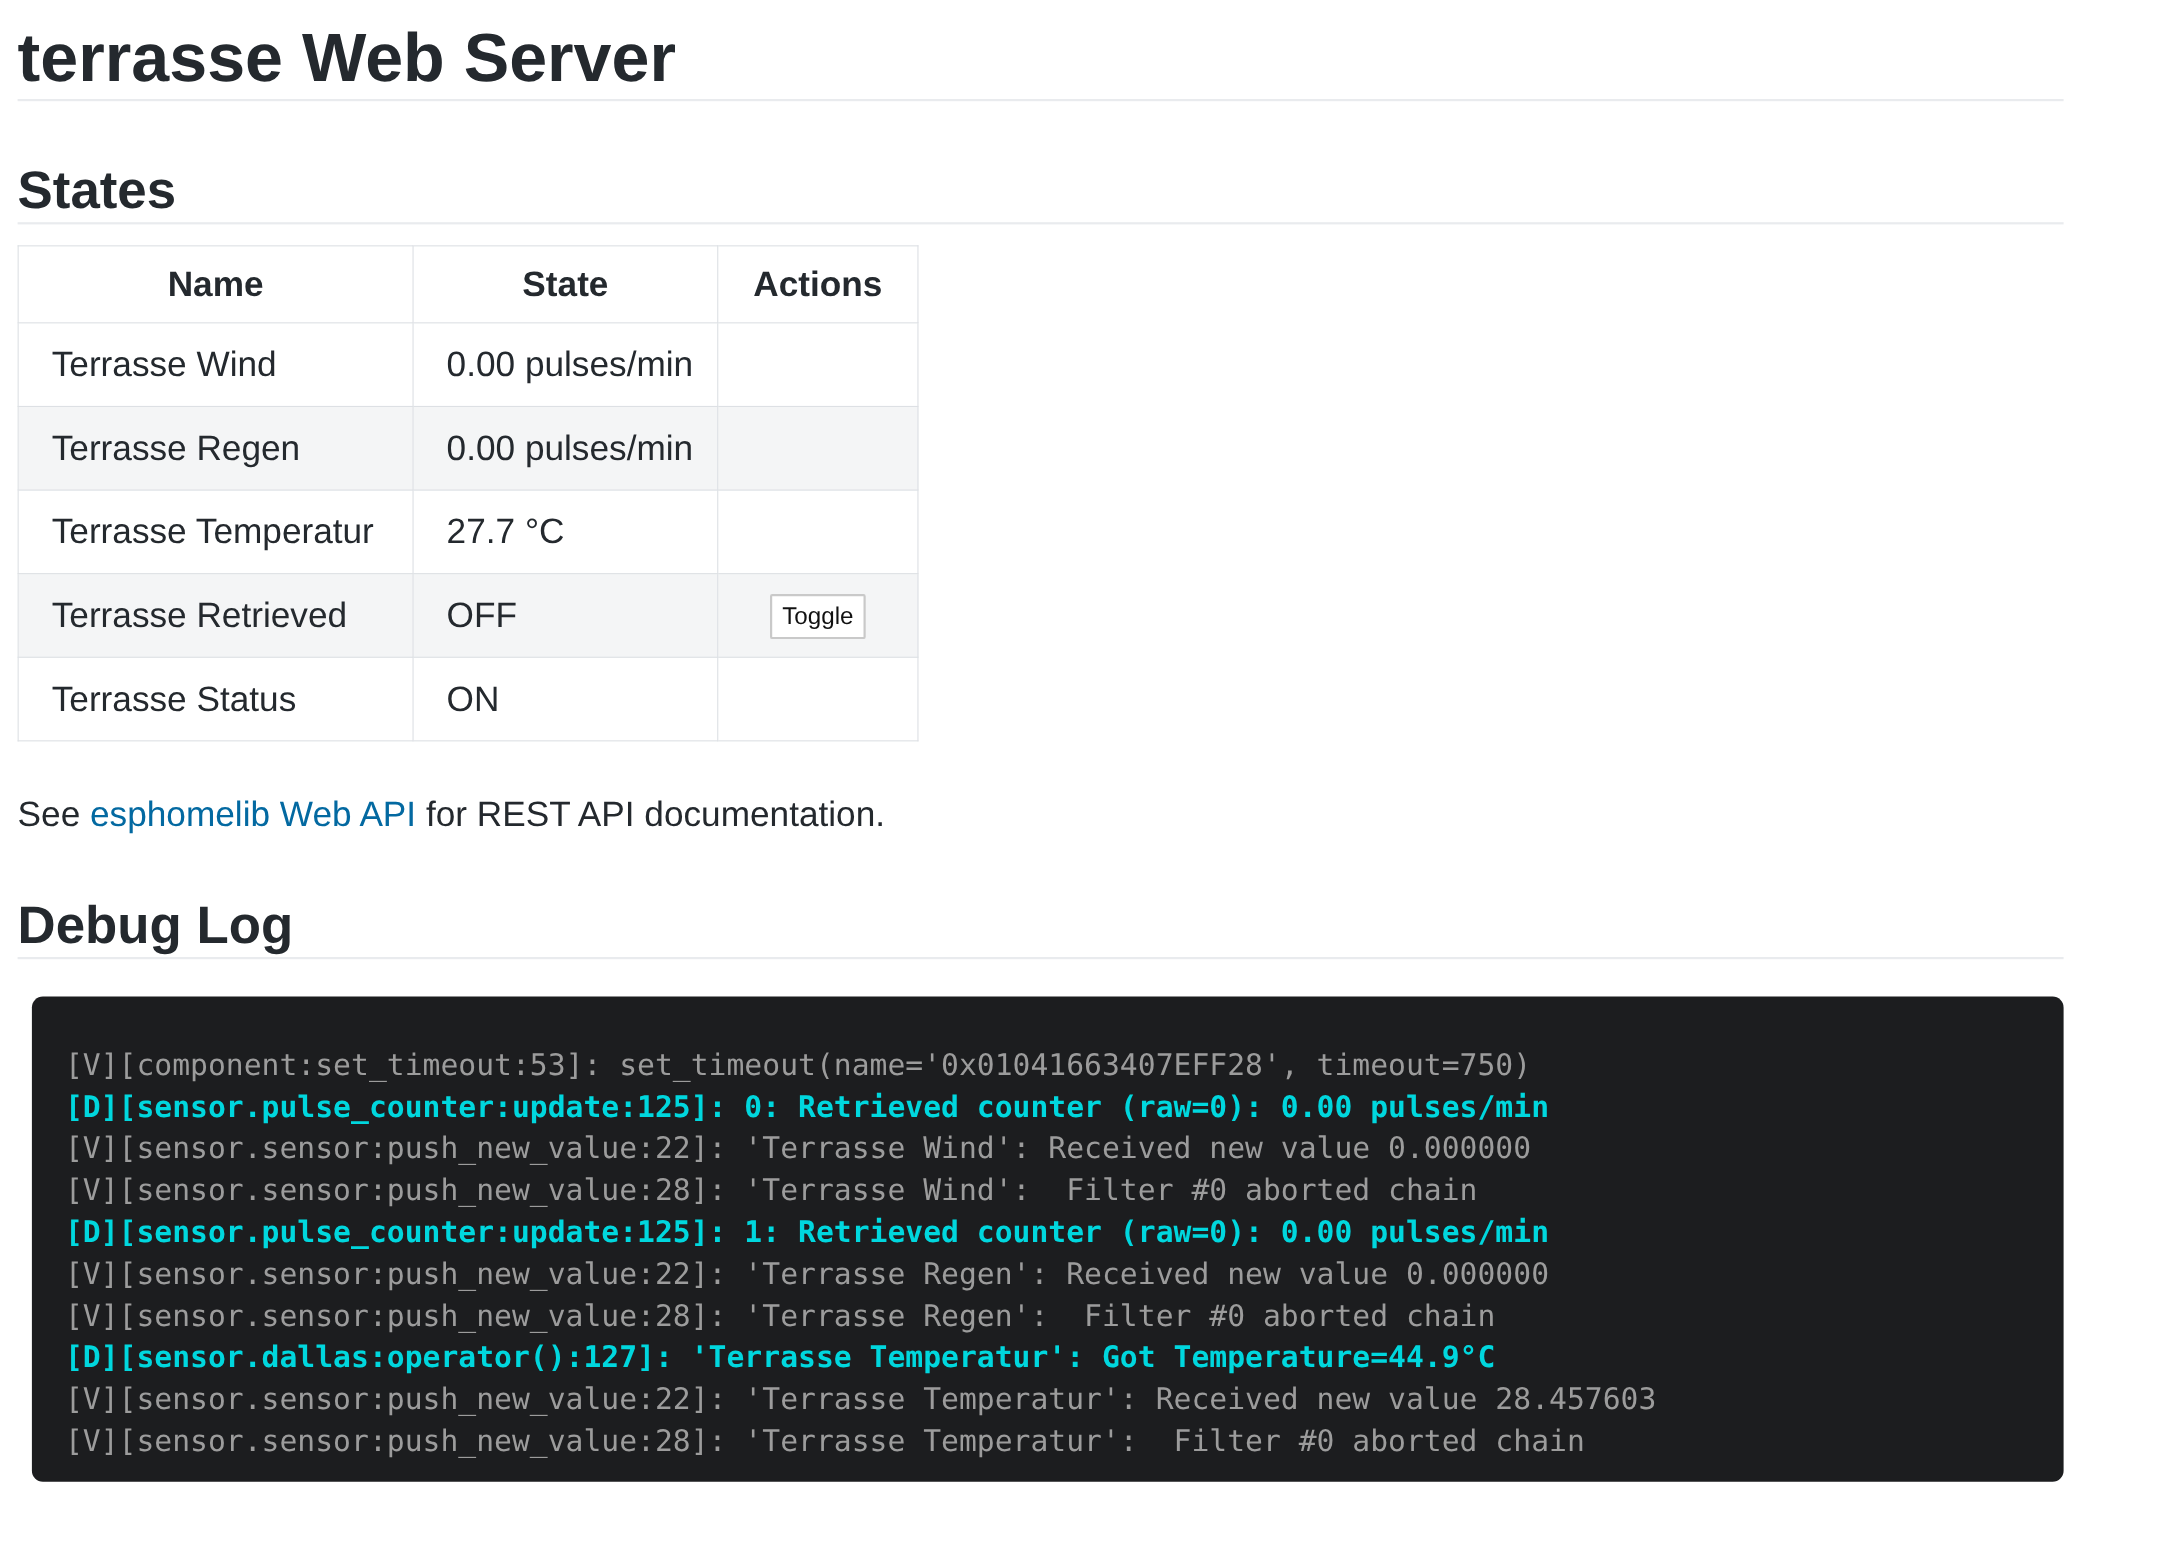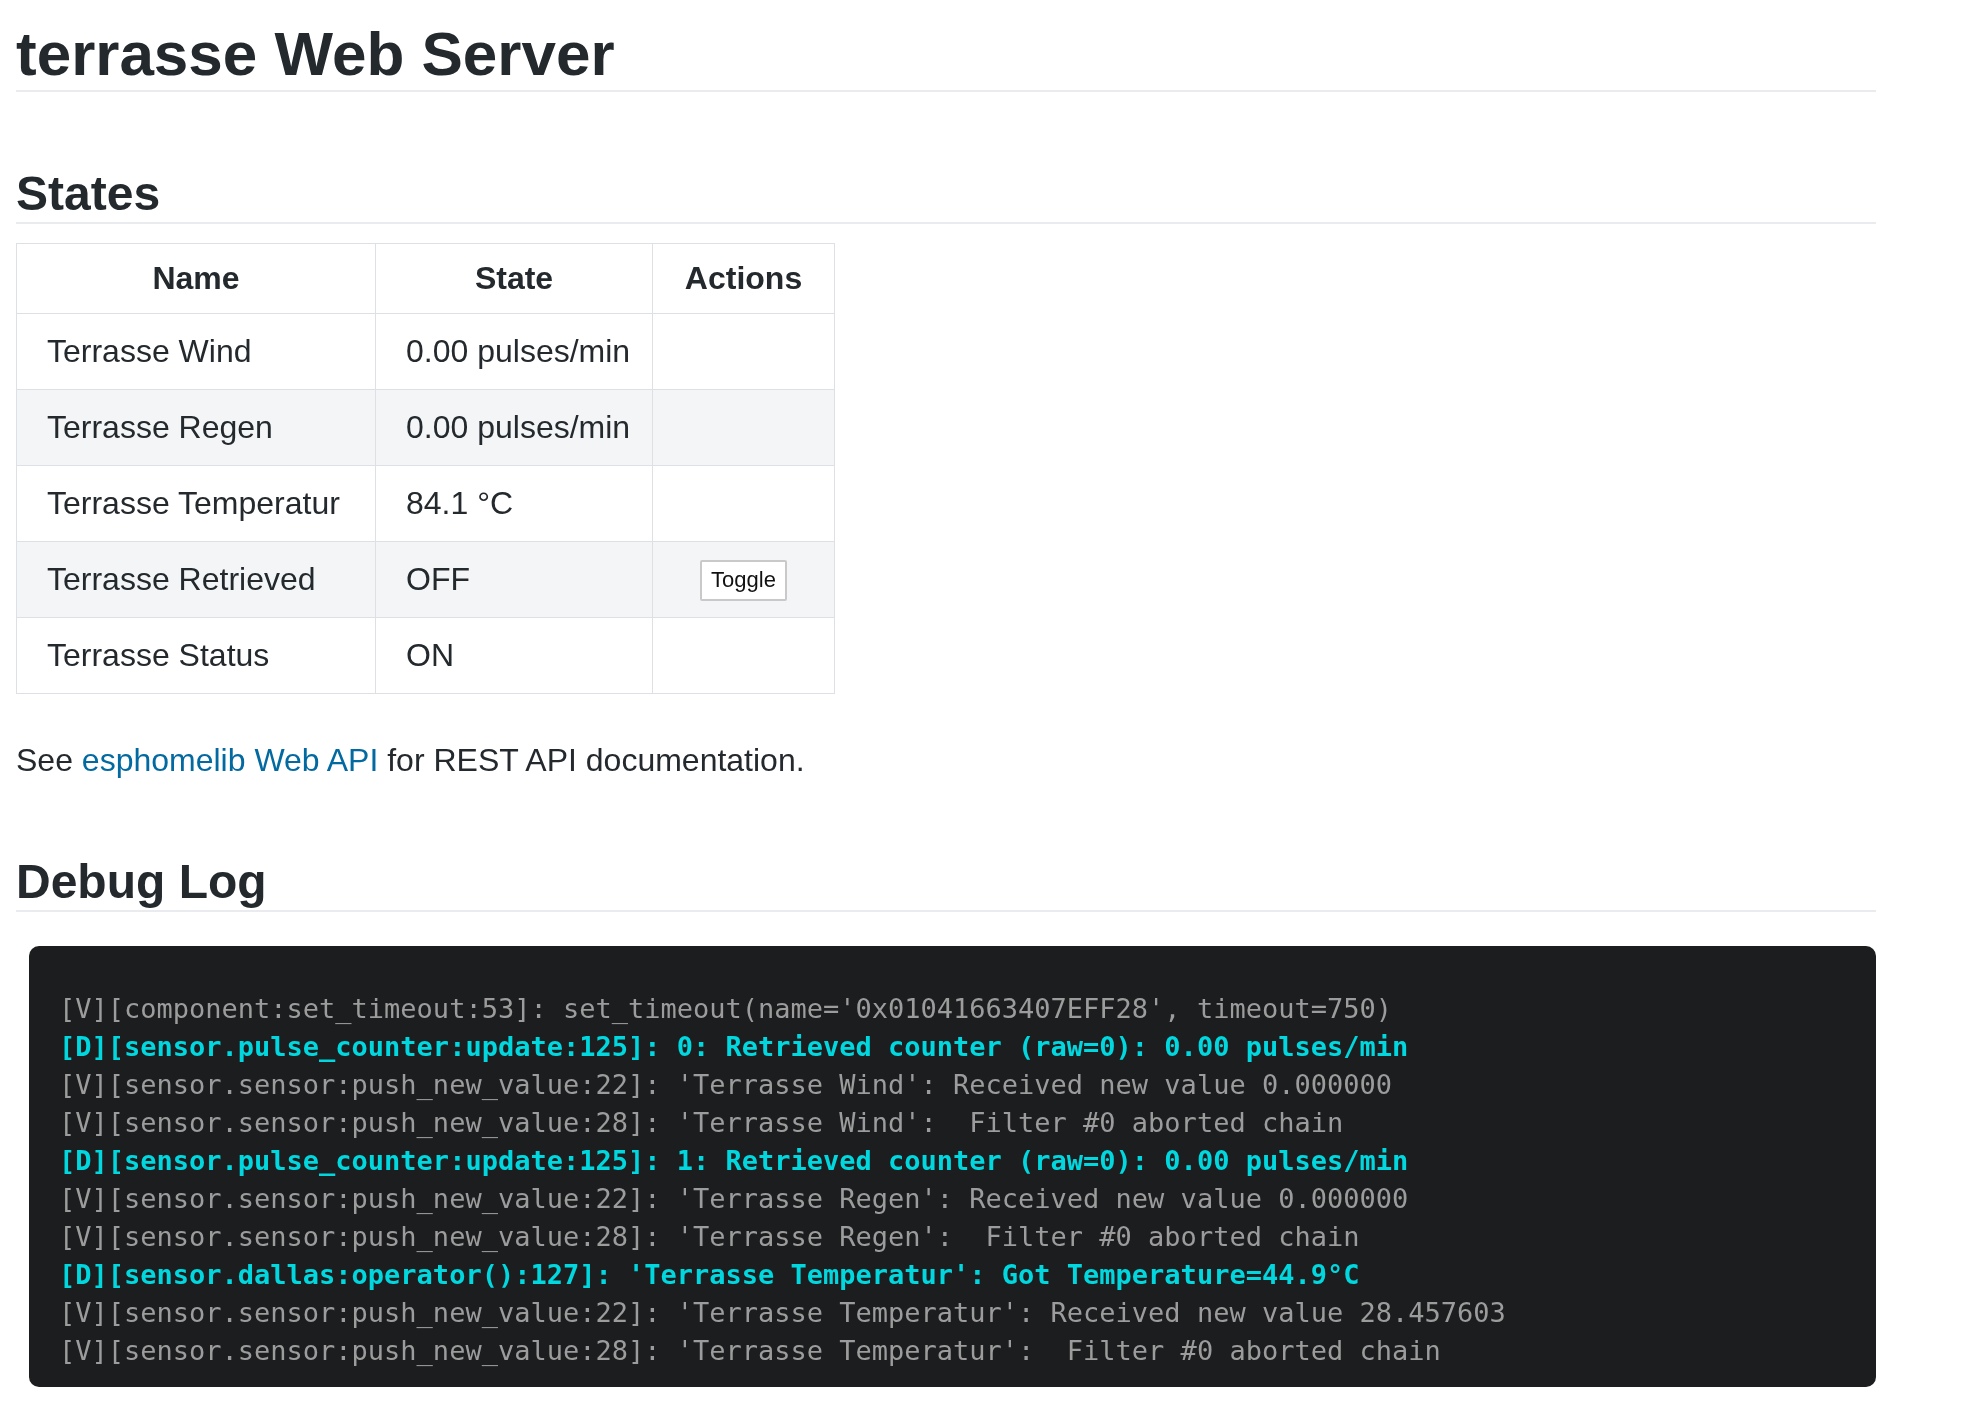--- a/index.html
+++ b/index.html
@@ -25,21 +25,21 @@
   hr.rule {
     border: none;
     border-top: 2px solid #e9ebee;
     margin: 0;
   }
   .rule-title { margin-top: 24px; }
   h2.section-heading {
     font-size: 48px;
     font-weight: 700;
     margin: 0;
-    padding-top: 74px;
+    padding-top: 54px;
     line-height: 56px;
   }
   .rule-section { margin-top: 12px; }
 
   table.states-table {
     border-collapse: collapse;
     margin-top: 19px;
     font-size: 32px;
     color: #24292e;
     table-layout: fixed;
@@ -137,21 +137,21 @@
           <td class="cell-state">0.00 pulses/min</td>
           <td class="cell-actions"></td>
         </tr>
         <tr>
           <td class="cell-name">Terrasse Regen</td>
           <td class="cell-state">0.00 pulses/min</td>
           <td class="cell-actions"></td>
         </tr>
         <tr>
           <td class="cell-name">Terrasse Temperatur</td>
-          <td class="cell-state">84.1 °C</td>
+          <td class="cell-state">27.7 °C</td>
           <td class="cell-actions"></td>
         </tr>
         <tr>
           <td class="cell-name">Terrasse Retrieved</td>
           <td class="cell-state">OFF</td>
           <td class="cell-actions"><button class="toggle-button">Toggle</button></td>
         </tr>
         <tr>
           <td class="cell-name">Terrasse Status</td>
           <td class="cell-state">ON</td>

